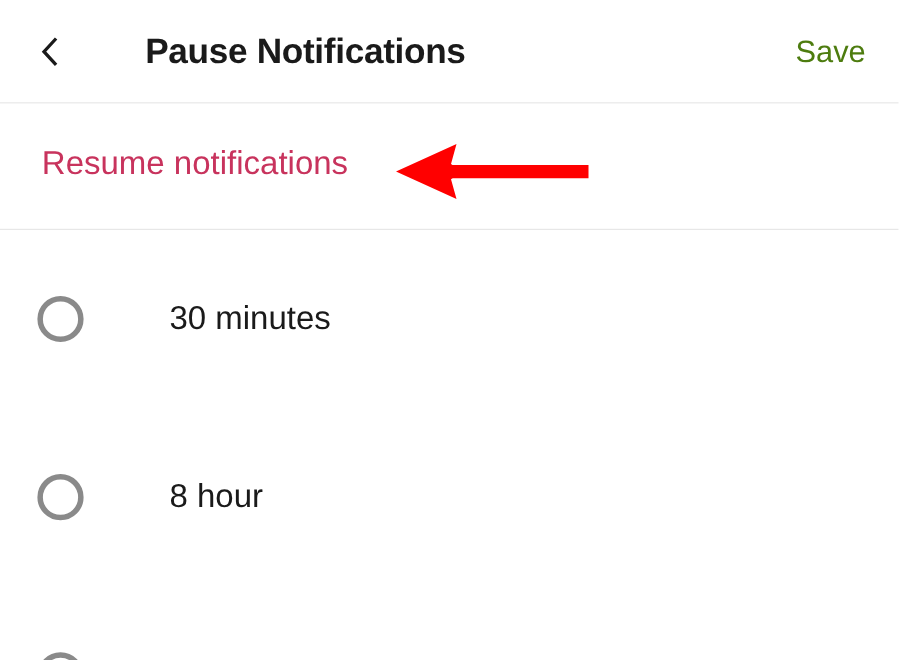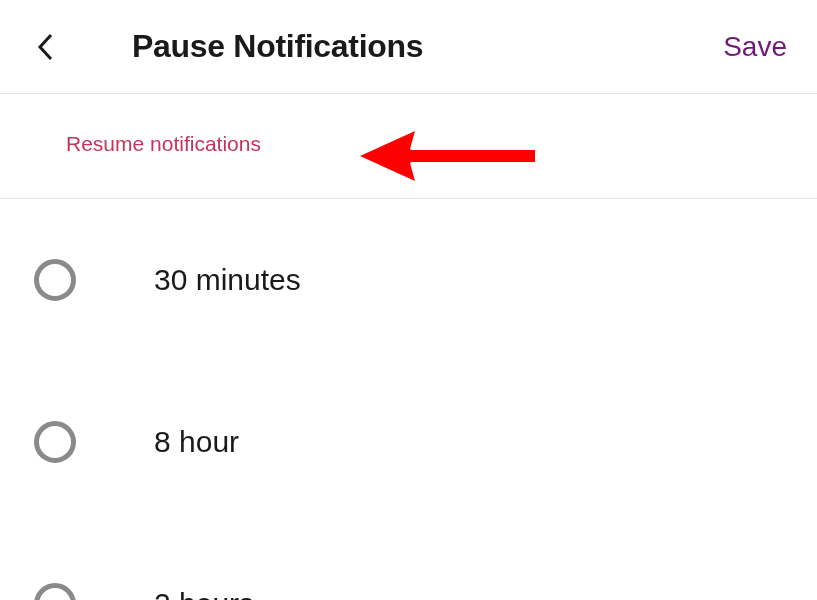--- a/index.html
+++ b/index.html
@@ -37,34 +37,33 @@
     .page-title {
       font-size: 32px;
       font-weight: 700;
       color: #1a1a1a;
       flex: 1;
       letter-spacing: -0.3px;
     }
     .save-button {
       font-size: 28px;
       font-weight: 400;
-      color: #701a75;
+      color: #4d7c0f;
       cursor: pointer;
     }
     .resume-section {
       padding: 38px 30px 42px 38px;
       border-bottom: 1px solid #e5e5e5;
       position: relative;
     }
     .resume-link {
-      font-size: 21px;
+      font-size: 30px;
       font-weight: 400;
       color: #c8335d;
       cursor: pointer;
-      margin-left: 28px;
     }
     .arrow-annotation {
       position: absolute;
       left: 360px;
       top: 27px;
       pointer-events: none;
     }
     .options-list {
       padding-top: 40px;
     }

